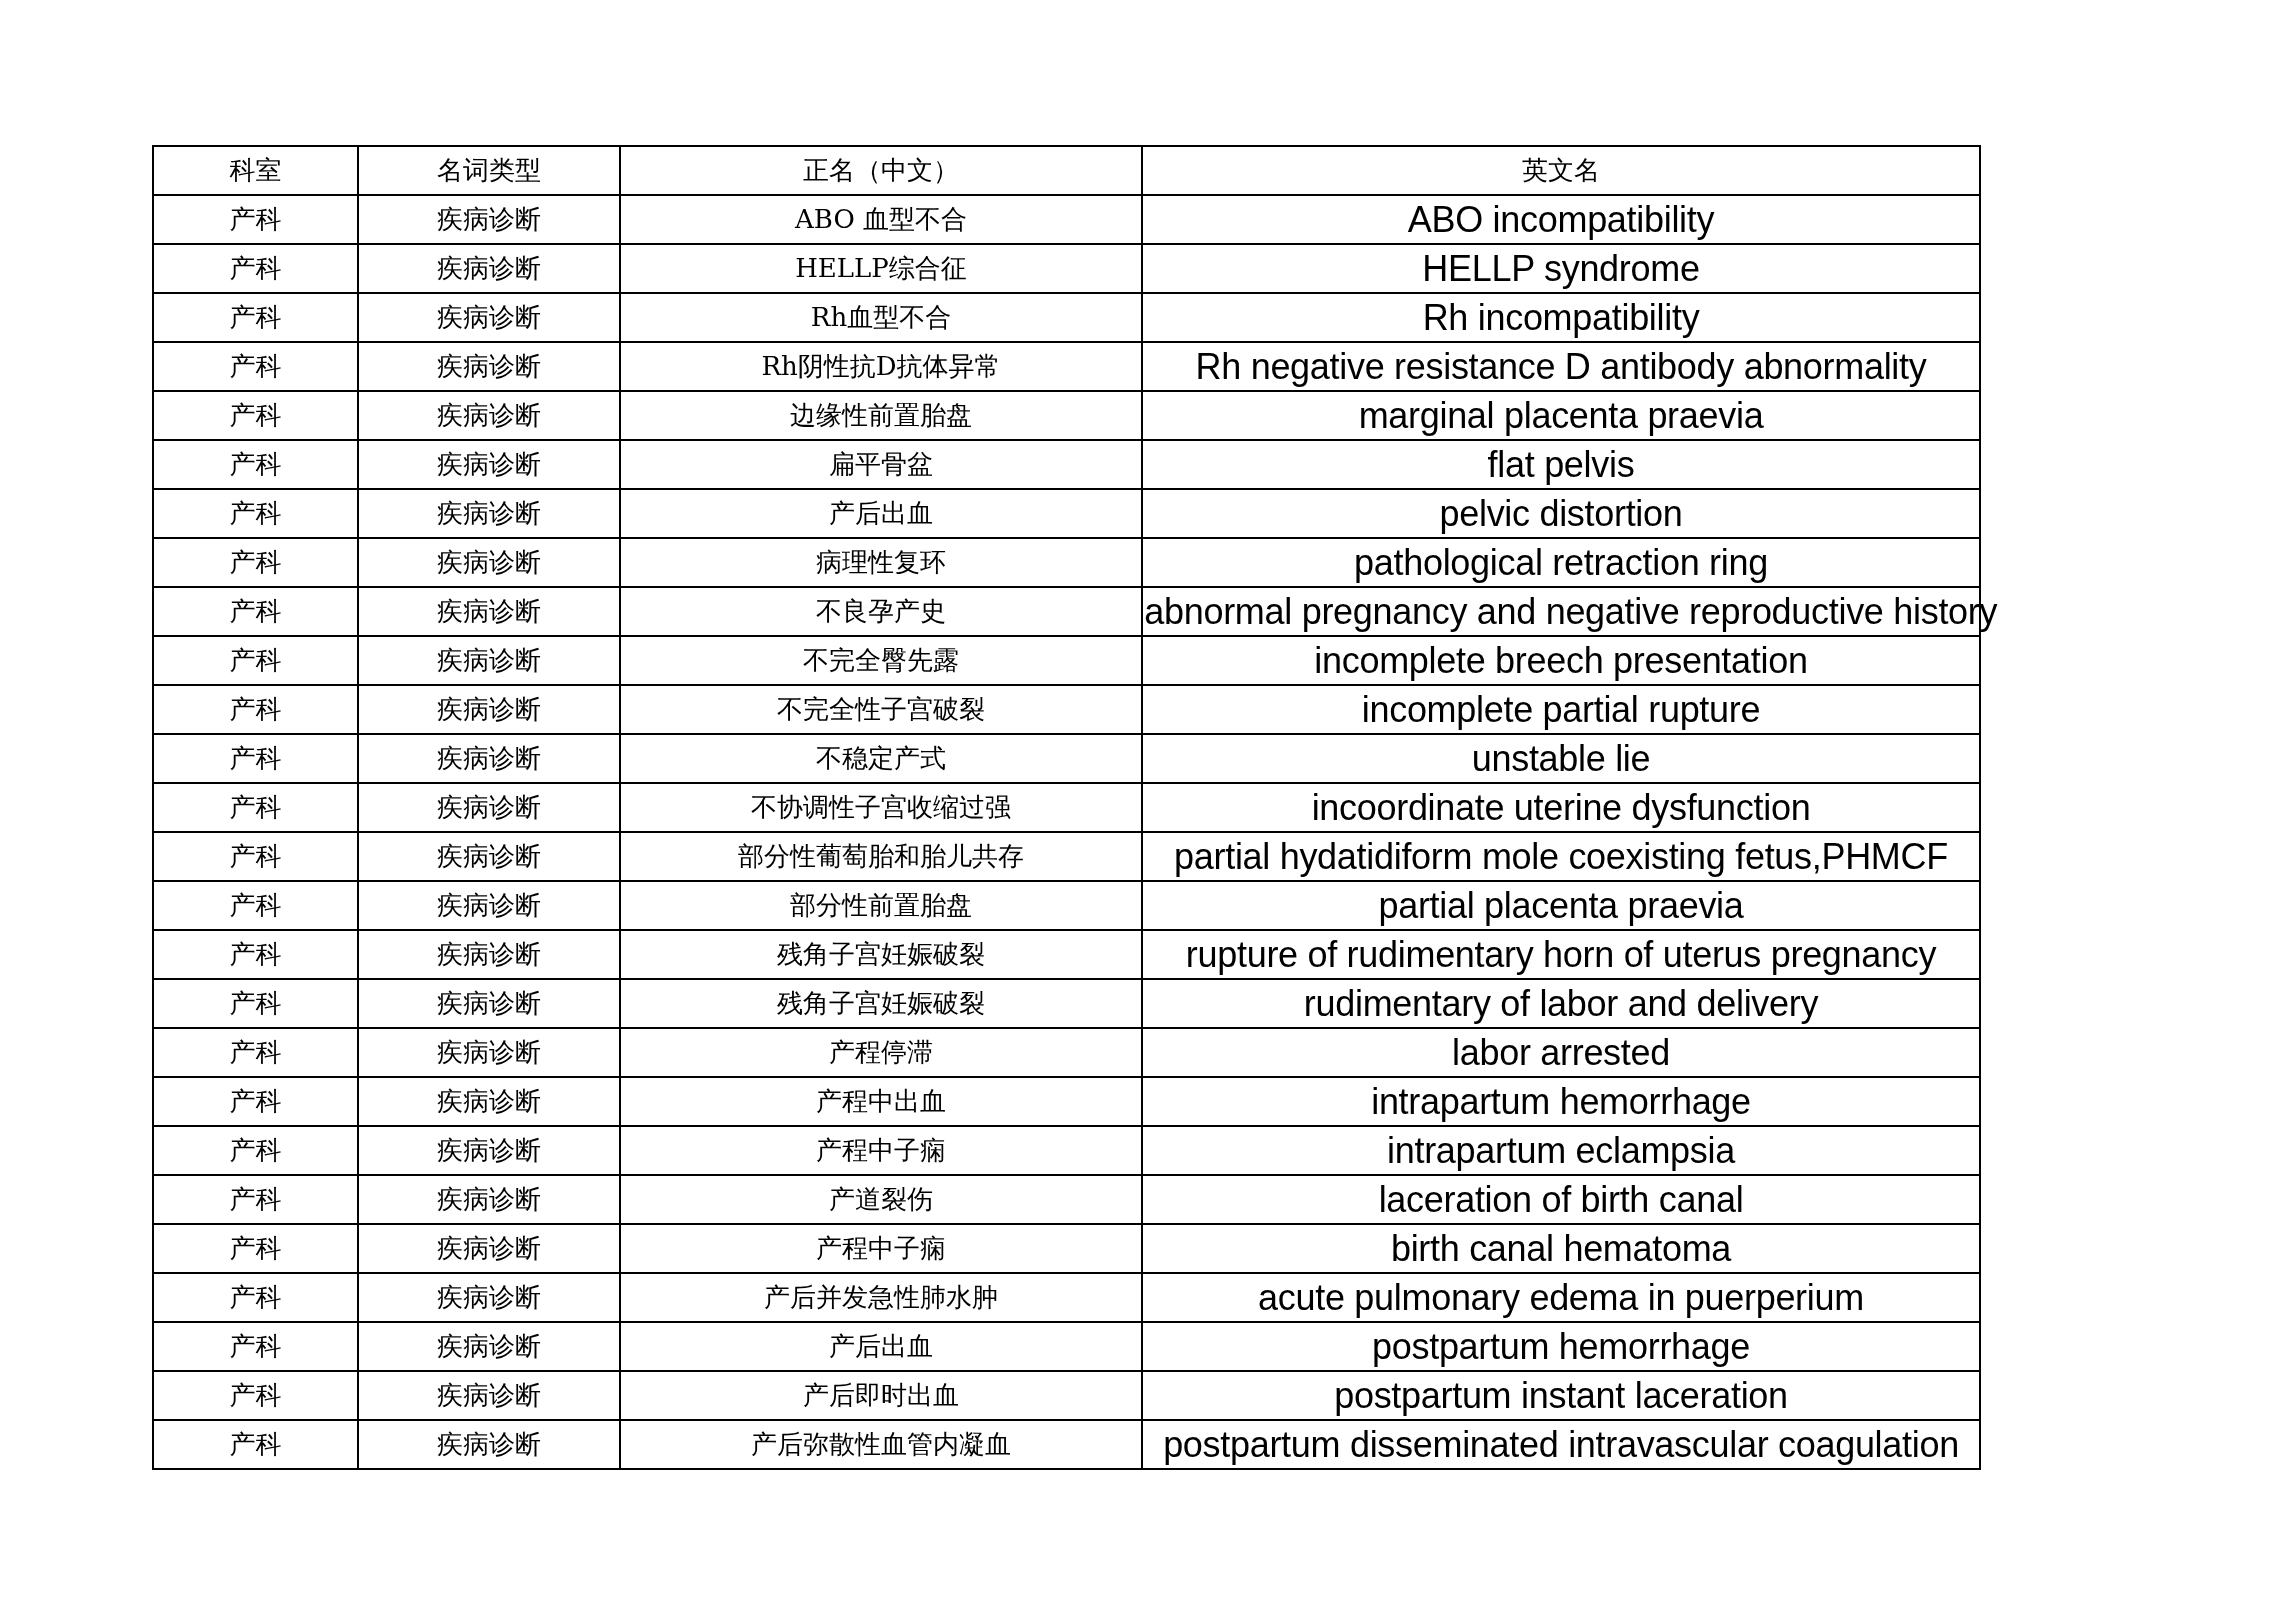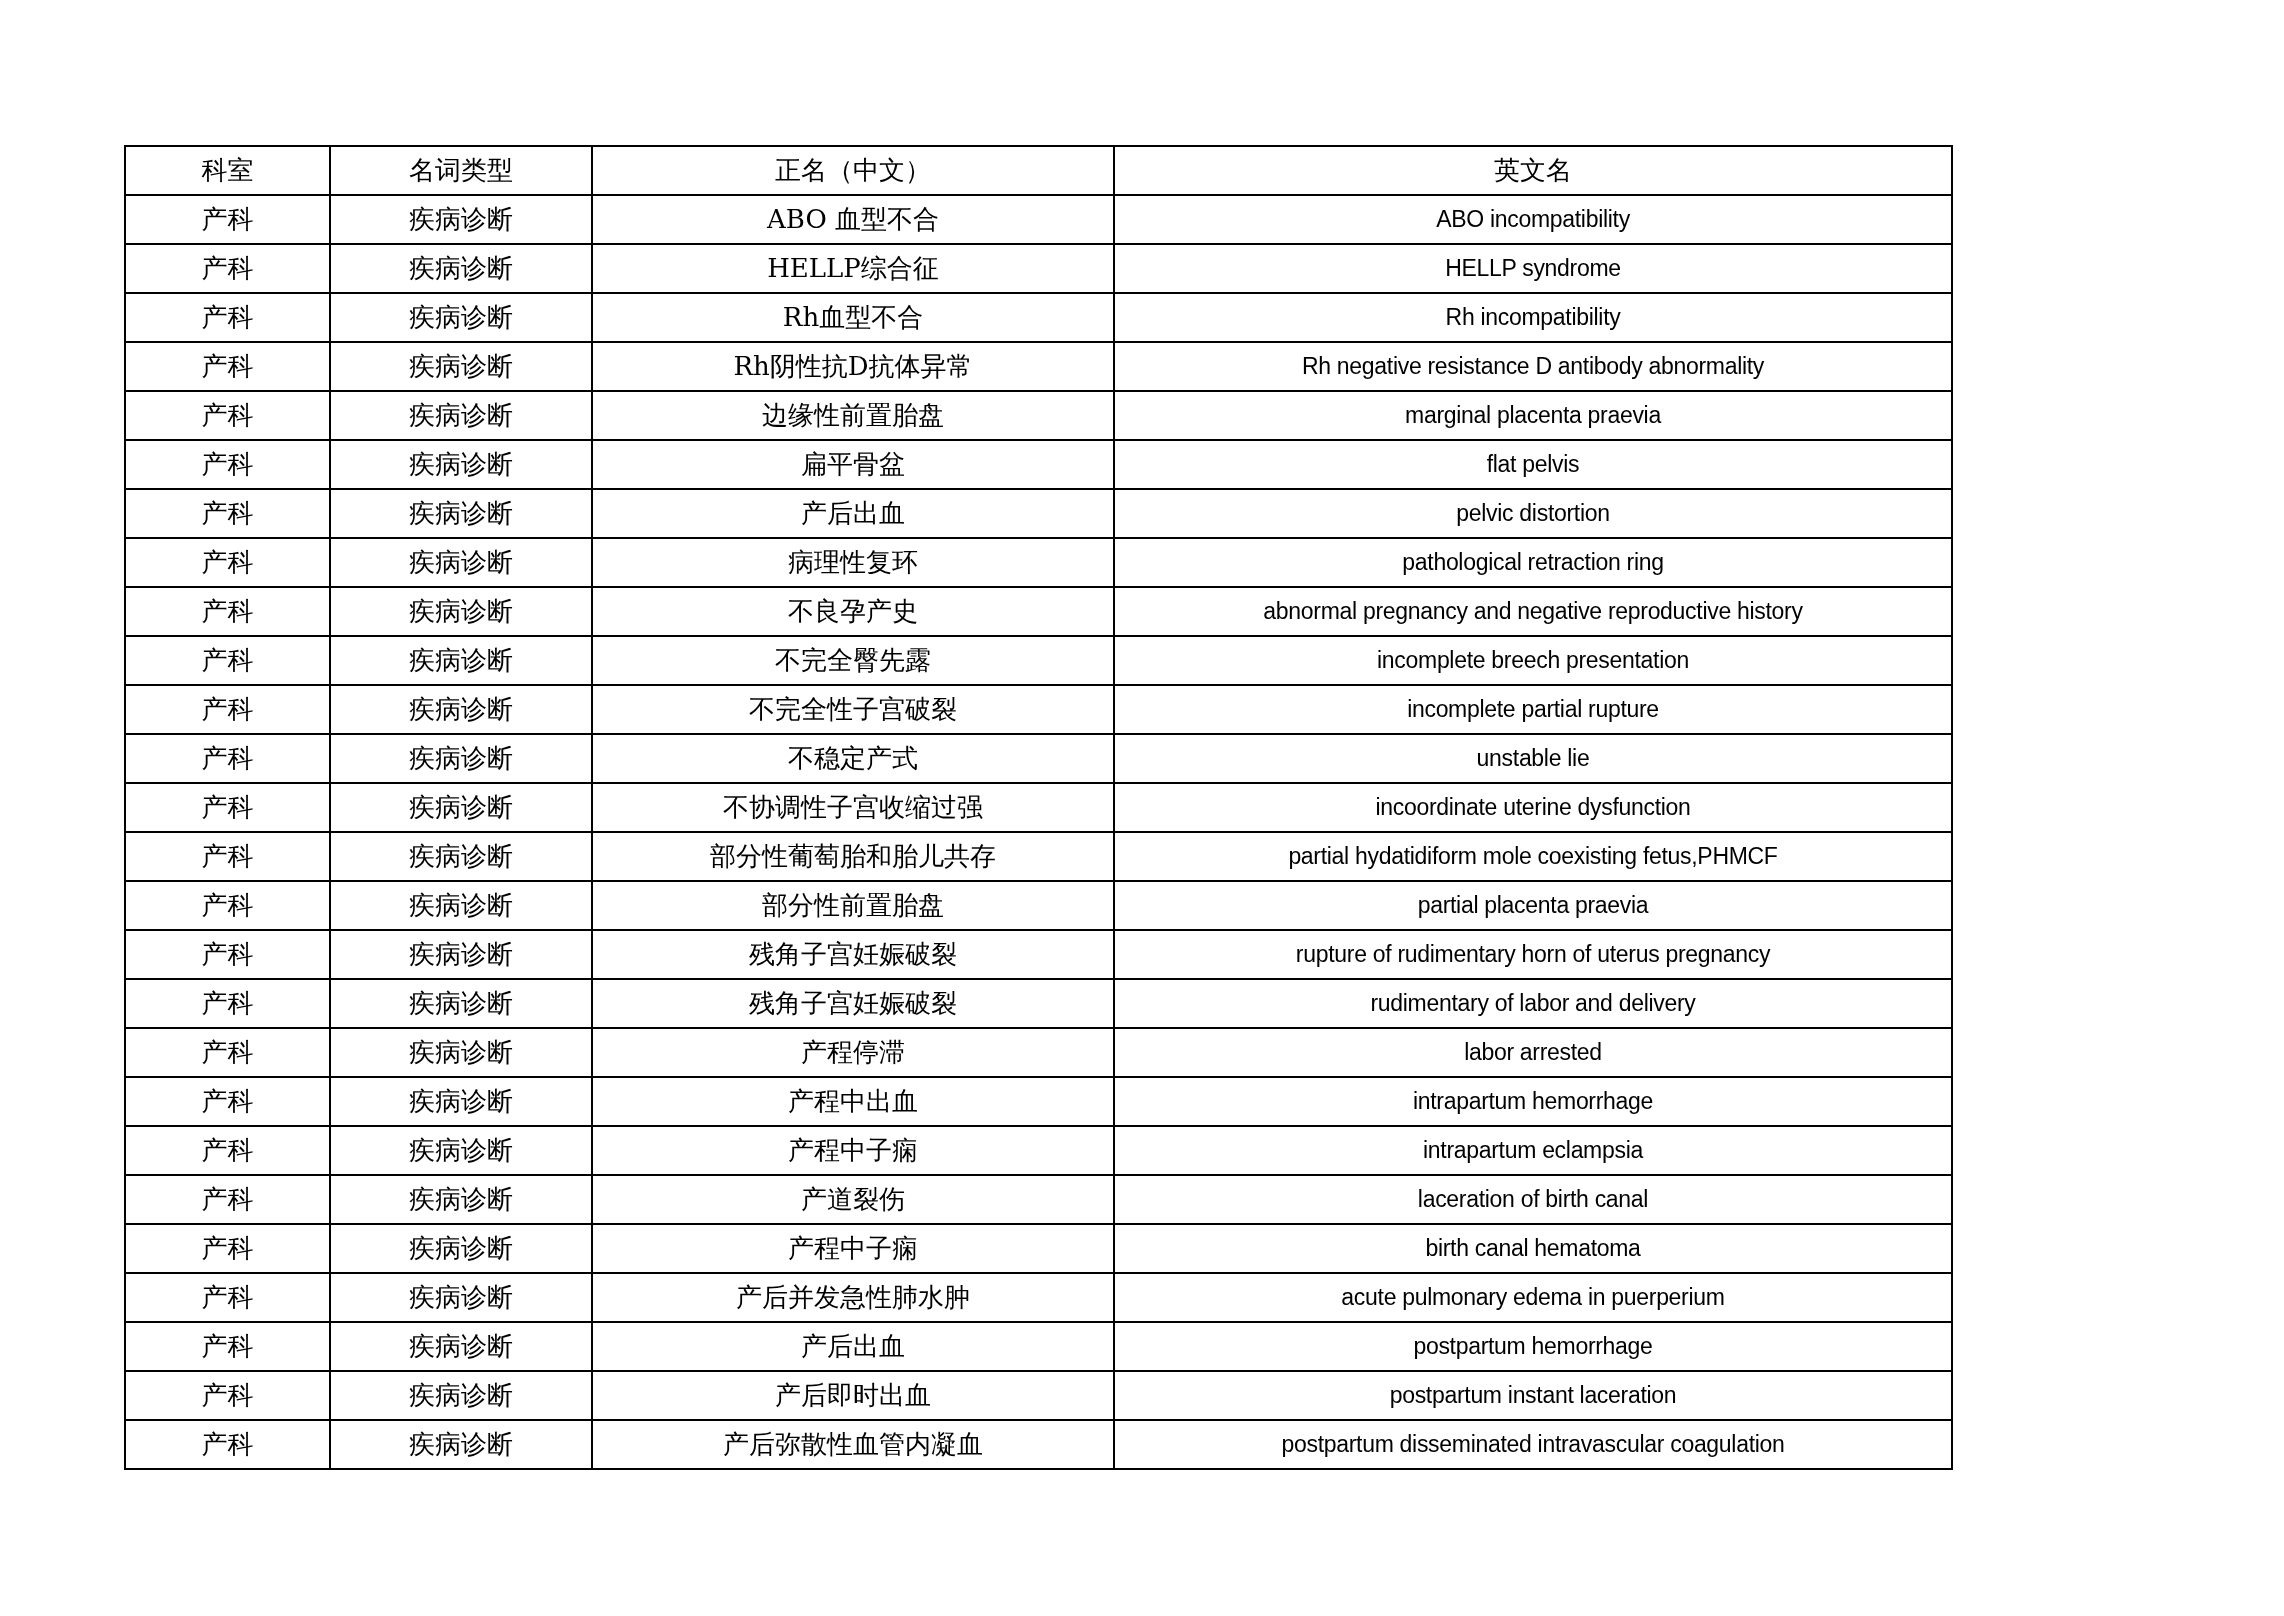--- a/index.html
+++ b/index.html
@@ -18,21 +18,21 @@
     position: absolute;
     left: 0;
     top: 0;
     width: 2284px;
     height: 1616px;
     background: #ffffff;
   }
 
   #glossary-table {
     position: absolute;
-    left: 124px;
+    left: 152px;
     top: 145px;
     width: 1828px;
     border-collapse: collapse;
     table-layout: fixed;
     background: #ffffff;
   }
 
   #glossary-table col.c-dept  { width: 205px; }
   #glossary-table col.c-type  { width: 262px; }
   #glossary-table col.c-zh    { width: 522px; }
@@ -60,21 +60,21 @@
     font-size: 26px;
   }
   
   #glossary-table th {
     font-family: "DejaVu Serif", "Liberation Serif", serif;
     font-size: 26px;
   }
   
   .en {
     font-family: "Liberation Sans Narrow", "Liberation Sans", "DejaVu Sans", sans-serif;
-    font-size: 23px;
+    font-size: 36px;
     letter-spacing: -0.3px;
     margin-top: 16px;
   }
   
   td.clip {
     overflow: hidden;
     position: relative;
   }
   td.clip > span {
     display: block;

